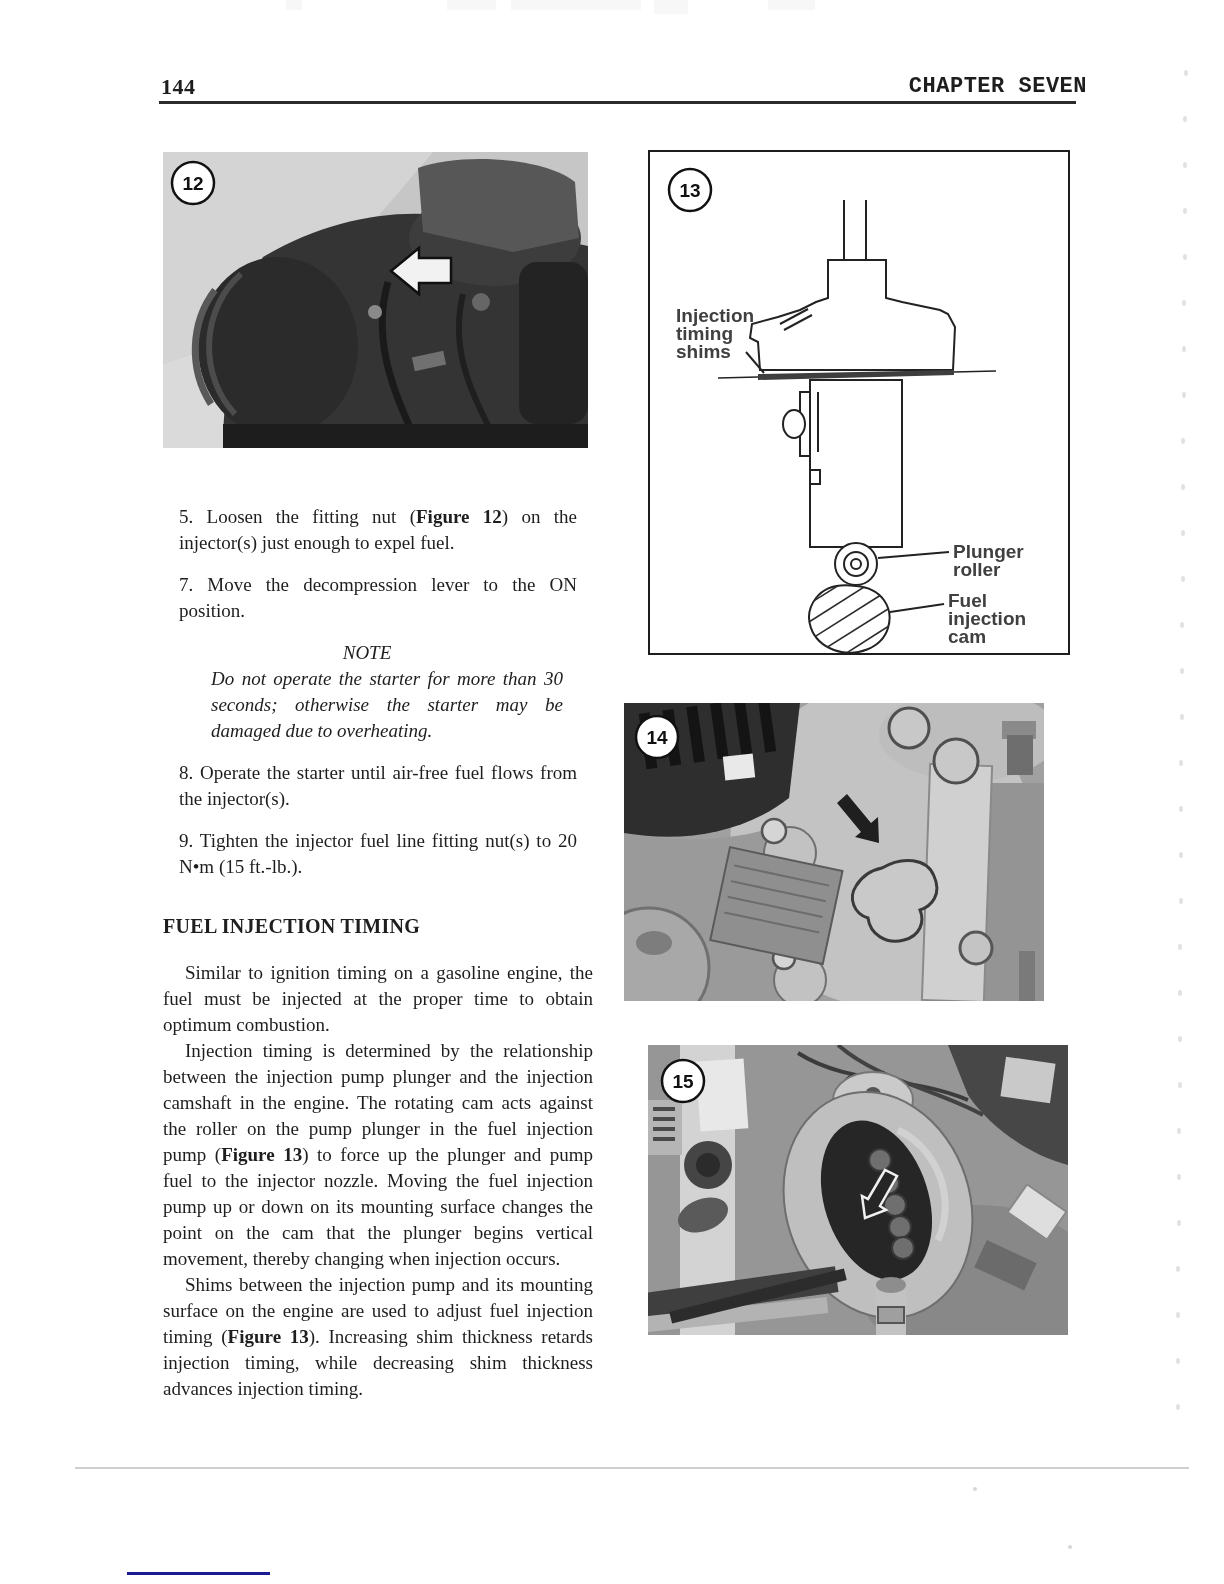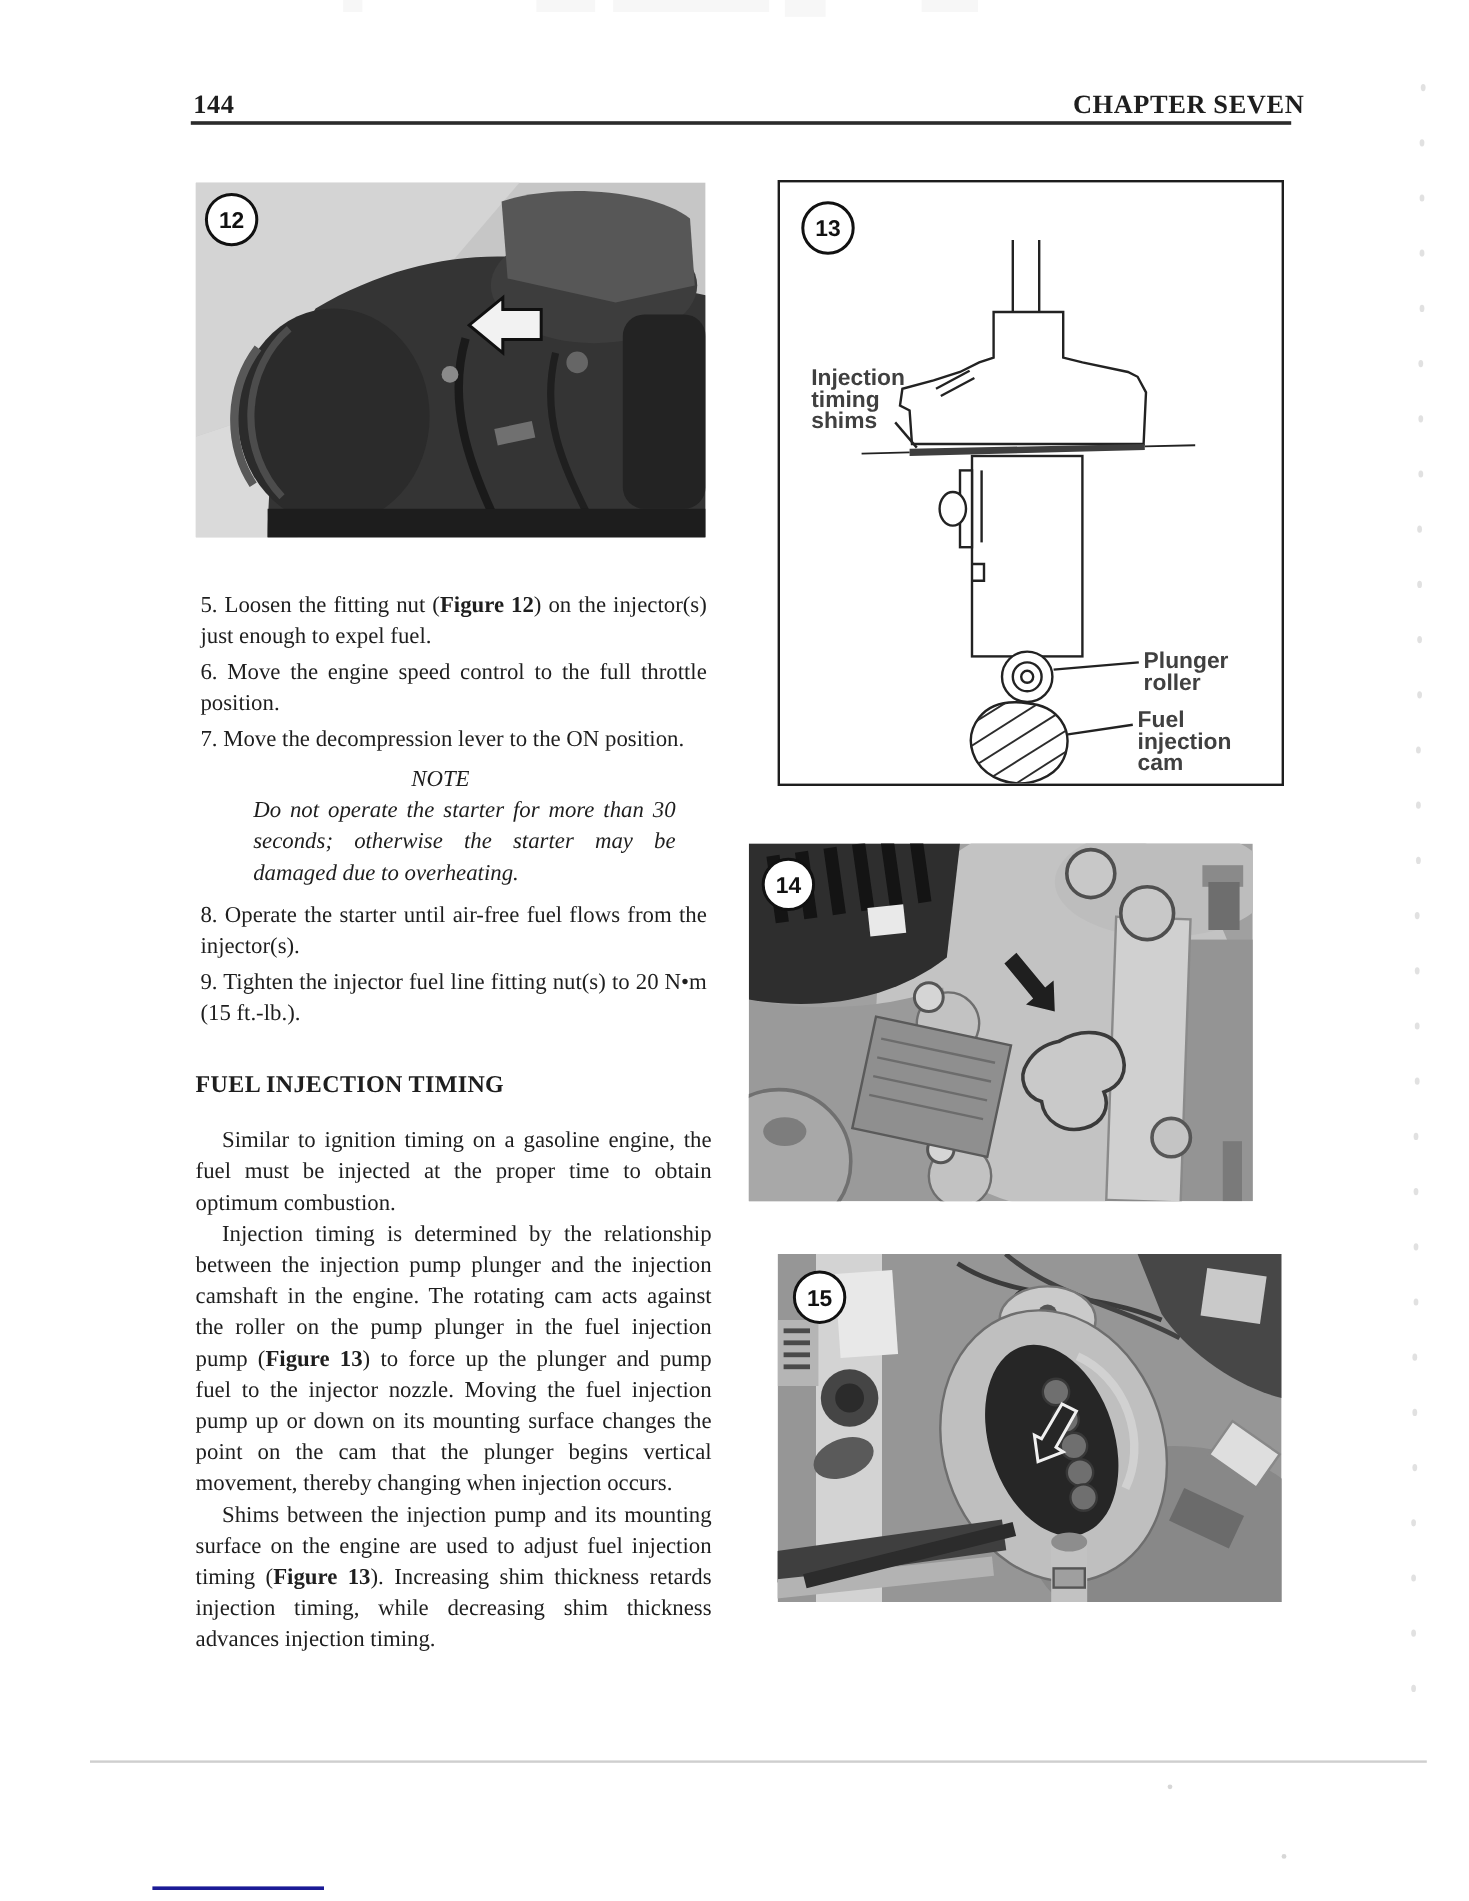--- a/index.html
+++ b/index.html
@@ -1,26 +1,26 @@
 <!DOCTYPE html>
 <html><head>
 <meta charset="utf-8">
 <style>
   html,body{margin:0;padding:0;background:#ffffff;}
   .page{position:relative;width:1224px;height:1584px;background:#ffffff;overflow:hidden;
         font-family:"Liberation Serif", serif;color:#1e1e1e;padding-left:12px;}
   
   .pg-num{position:absolute;left:161px;top:74px;font-size:22px;font-weight:bold;letter-spacing:.5px;}
-  .chap{position:absolute;right:149px;top:74px;font-size:22px;font-weight:bold;letter-spacing:.5px;}
+  .chap{position:absolute;right:149px;top:74px;font-size:22px;font-weight:bold;letter-spacing:.5px;font-family:Liberation Mono, monospace;}
   .head-rule{position:absolute;left:159px;top:101px;width:917px;height:3px;background:#2b2b2b;}
   
   .col-left{position:absolute;left:163px;top:152px;width:430px;}
   .fig12{position:absolute;left:0;top:0;width:507px;height:296px;}
   .textflow{position:absolute;left:0;top:336px;width:430px;font-size:19px;line-height:26px;text-align:justify;}
-  .step{margin:4px;}
+  .step{margin:16px;}
   .note{margin:7px 28px 9px 48px;width:352px;font-style:italic;}
   .note-label{text-align:center;font-style:italic;margin:0 40px 0 0;}
   .sec-head{text-align:left;font-weight:bold;font-size:20px;margin:33px 0 21px 0;letter-spacing:.3px;}
   .para{margin:0;text-indent:22px;}
   .b{font-weight:bold;}
   
   .fig13-box{position:absolute;left:648px;top:150px;width:418px;height:501px;border:2px solid #1d1d1d;background:#ffffff;}
   .fig13-box svg{position:absolute;left:0;top:0;}
   .dlabel{position:absolute;font-family:"Liberation Sans", sans-serif;font-weight:bold;font-size:19px;line-height:18px;color:#404040;}
   .lbl-shims{left:26px;top:155px;width:86px;}
@@ -72,21 +72,20 @@
         <circle cx="318" cy="150" r="9" fill="#666666"></circle>
         <rect x="60" y="272" width="365" height="24" fill="#1d1d1d"></rect>
         <polygon points="288,106 256,106 256,96 228,119 256,142 256,131 288,131" fill="#f2f2f2" stroke="#101010" stroke-width="2.5"></polygon>
         <circle cx="30" cy="31" r="21" fill="#ffffff" stroke="#111" stroke-width="2.5"></circle>
         <text class="badge-num" x="30" y="38" text-anchor="middle">12</text>
       </svg>
     </div>
 
     <div class="textflow">
       <p class="step"><span>5.  Loosen the fitting nut (</span><span class="b">Figure 12</span><span>) on the injector(s) just enough to expel fuel.</span></p>
-      <p class="step"><span>6.  Move the engine speed control to the full throttle position.</span></p>
       <p class="step"><span>7.  Move the decompression lever to the ON position.</span></p>
       <div class="note">
         <p class="note-label">NOTE</p>
         <p style="margin:0;">Do not operate the starter for more than 30 seconds; otherwise the starter may be damaged due to overheating.</p>
       </div>
       <p class="step"><span>8.  Operate the starter until air-free fuel flows from the injector(s).</span></p>
       <p class="step"><span>9.  Tighten the injector fuel line fitting nut(s) to 20 N•m (15 ft.-lb.).</span></p>
       <h2 class="sec-head">FUEL INJECTION TIMING</h2>
       <p class="para"><span>Similar to ignition timing on a gasoline engine, the fuel must be injected at the proper time to obtain optimum combustion.</span></p>
       <p class="para"><span>Injection timing is determined by the relationship between the injection pump plunger and the injection camshaft in the engine. The rotating cam acts against the roller on the pump plunger in the fuel injection pump (</span><span class="b">Figure 13</span><span>) to force up the plunger and pump fuel to the injector nozzle. Moving the fuel injection pump up or down on its mounting surface changes the point on the cam that the plunger begins vertical movement, thereby changing when injection occurs.</span></p>

